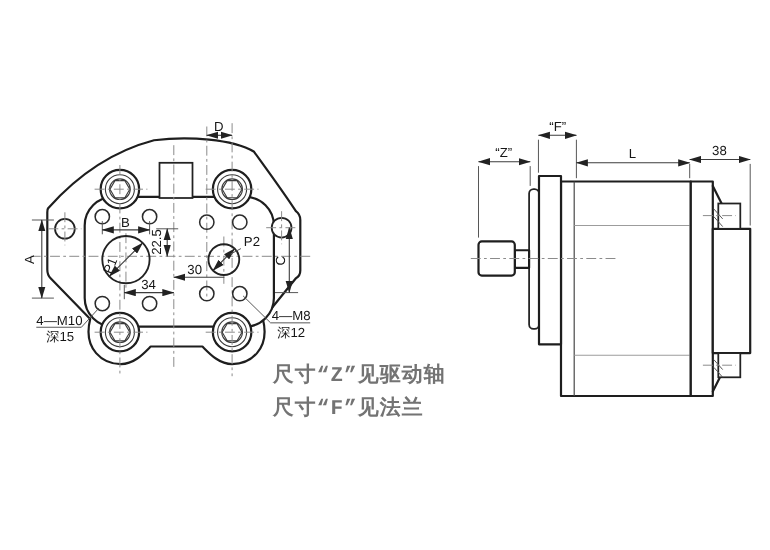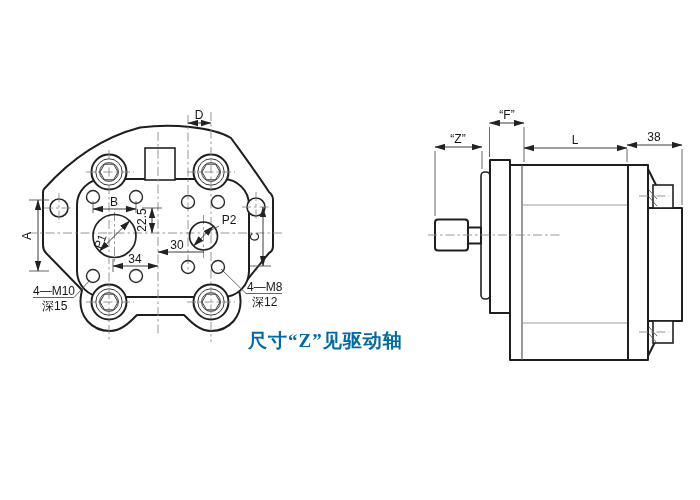--- a/index.html
+++ b/index.html
@@ -12,22 +12,22 @@
   .ring {fill:none;stroke:#3a3a3a;stroke-width:1;}
   .hole {fill:none;stroke:#2b2b2b;stroke-width:1.4;}
   .port {fill:none;stroke:#222;stroke-width:1.7;}
   .cl   {fill:none;stroke:#8a8a8a;stroke-width:0.9;stroke-dasharray:9 3 2.5 3;}
   .dim  {fill:none;stroke:#3c3c3c;stroke-width:1;}
   .ext  {fill:none;stroke:#555;stroke-width:0.9;}
   .gray {fill:none;stroke:#9c9c9c;stroke-width:1;}
   .inner{fill:none;stroke:#4a4a4a;stroke-width:1.1;}
   .dimtxt{font:12px "Liberation Sans",sans-serif;fill:#161616;text-anchor:middle;}
   .lbltxt{font:12px "Liberation Sans",sans-serif;fill:#161616;}
-  .notes{position:absolute;left:248px;top:326px;color:#0369a1;
-         font-family:Liberation Serif, serif;font-weight:bold;font-size:19px;
+  .notes{position:absolute;left:248px;top:326px;color:#737373;
+         font-family:Liberation Mono, monospace;font-weight:bold;font-size:19px;
          letter-spacing:1px;line-height:30px;white-space:nowrap;}
 </style>
 </head>
 <body>
 
 <div id="stage">
 
 <svg width="700" height="500" viewBox="0 0 700 500">
   <defs>
     <marker id="arr" viewBox="0 0 10 6" refX="9.5" refY="3" markerWidth="11" markerHeight="7" orient="auto-start-reverse" markerUnits="userSpaceOnUse">
@@ -246,15 +246,16 @@
 
     <g>
       <line class="dim" x1="627" y1="145" x2="682" y2="145" marker-start="url(#arr)" marker-end="url(#arr)"></line>
       <text class="dimtxt" x="654" y="141">38</text>
     </g>
   </g>
 </svg>
 
 <div class="notes">
   <div>尺寸“Z”见驱动轴</div>
+  <div>尺寸“F”见法兰</div>
 </div>
 
 </div>
 
 </body></html>

